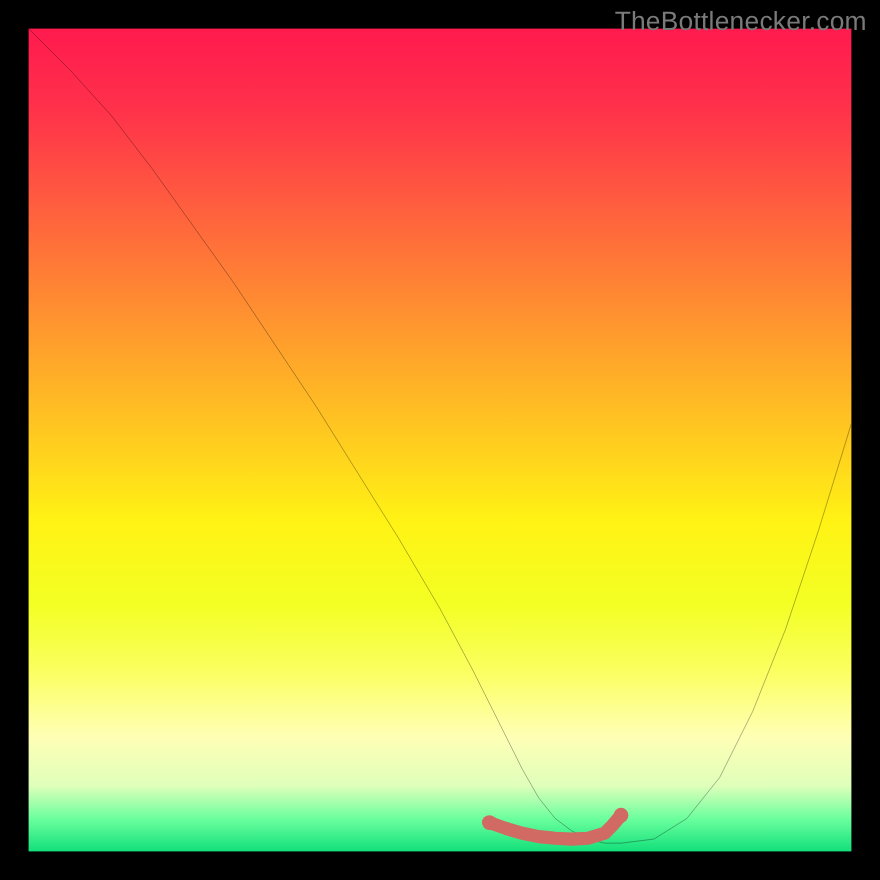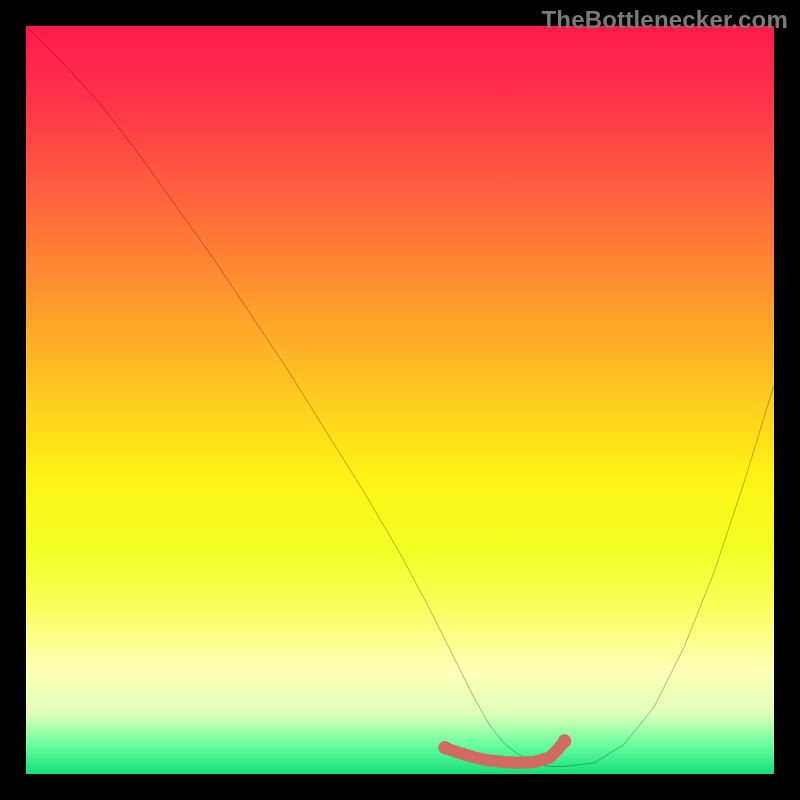--- a/index.html
+++ b/index.html
@@ -12,21 +12,20 @@
   }
   .watermark {
     position: absolute;
     top: 6px;
     right: 12px;
     color: #7a7a7a;
     font-family: Arial, Helvetica, sans-serif;
     font-size: 24px;
     letter-spacing: 0.2px;
     z-index: 5;
-    font-weight: bold;
   }
   .plot-area {
     position: absolute;
     left: 26px;
     top: 26px;
     width: 748px;
     height: 748px;
     background: linear-gradient(to bottom,
       #ff1a4e 0%,
       #ff324a 10%,

